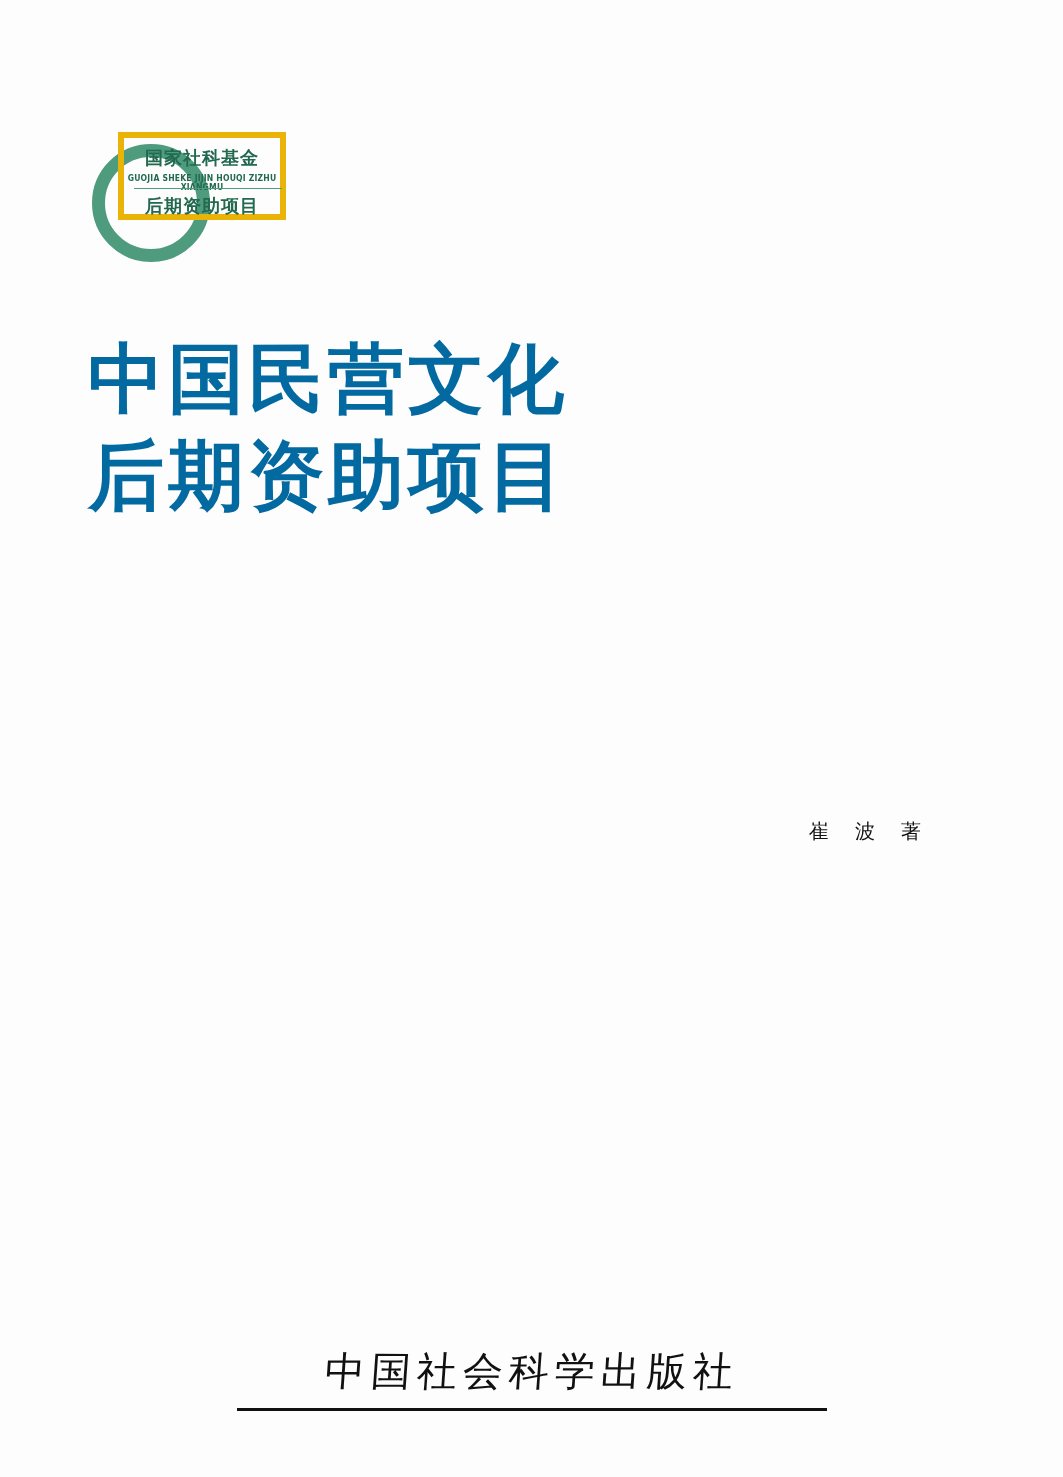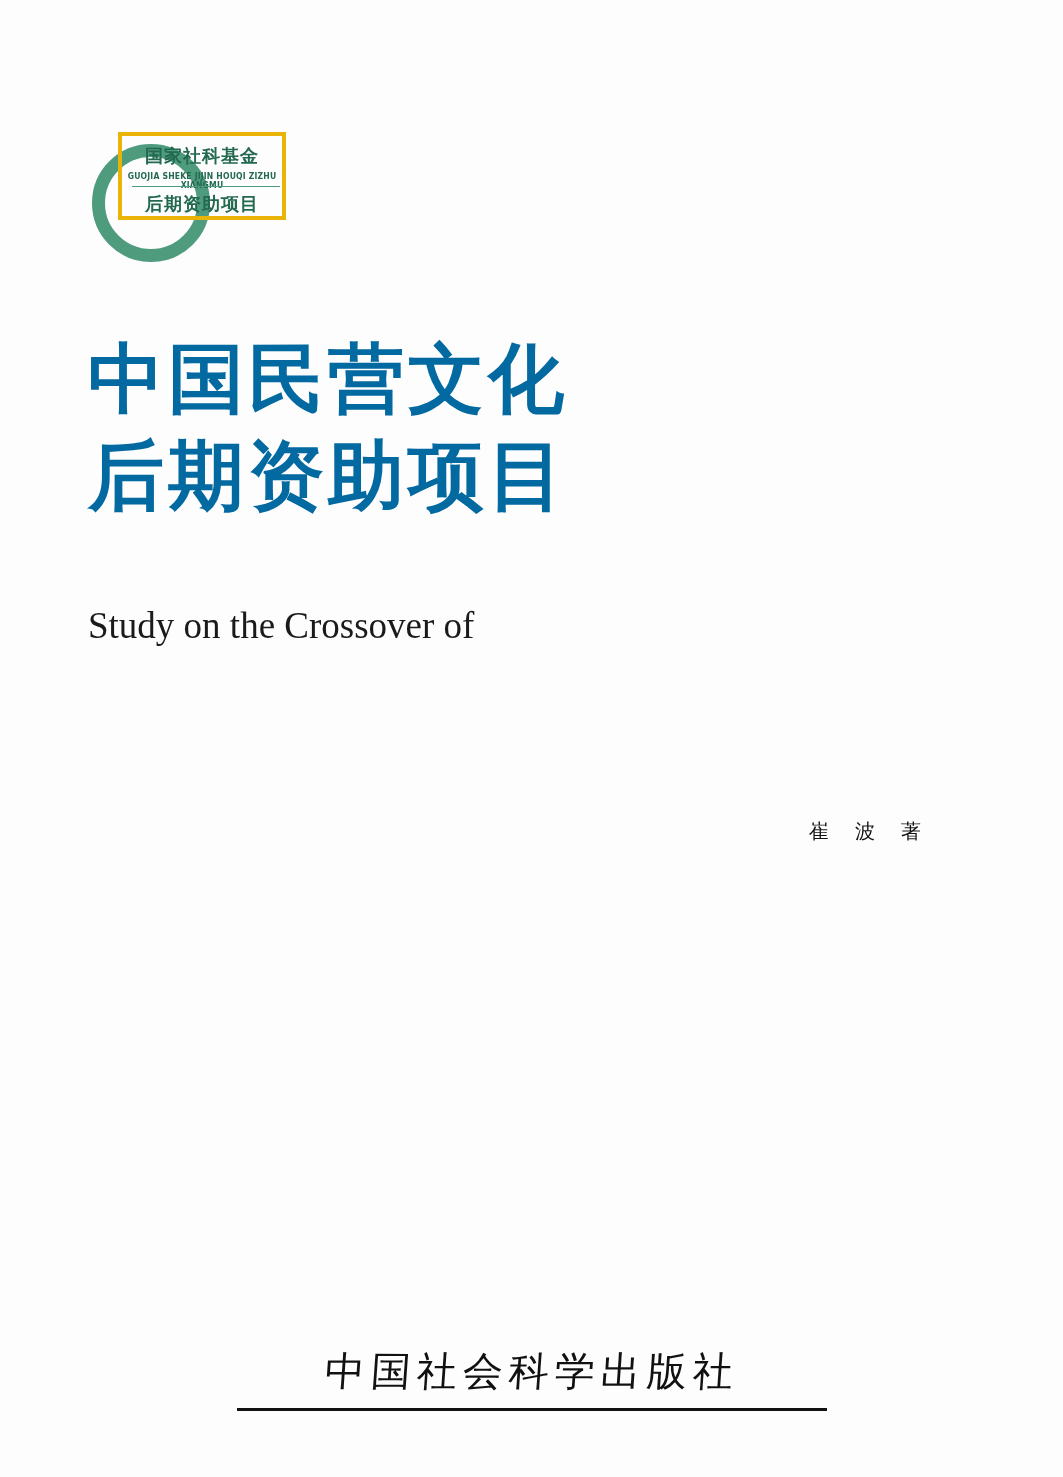--- a/index.html
+++ b/index.html
@@ -39,21 +39,21 @@
     border-radius: 50%;
     border: 13px solid #4e9b7e;
     box-sizing: border-box;
   }
   .seal-box {
     position: absolute;
     left: 26px;
     top: 0px;
     width: 168px;
     height: 88px;
-    border: 4px solid #eab308;
+    border: 6px solid #eab308;
     box-sizing: border-box;
     background: rgba(255,255,255,0.0);
   }
   .seal-line1, .seal-line3 {
     position: absolute;
     left: 0;
     width: 100%;
     text-align: center;
     font-family: "DejaVu Sans", sans-serif;
     font-weight: bold;
@@ -167,21 +167,20 @@
       <div class="seal-line3">后期资助项目</div>
     </div>
   </div>
 
   <div class="title-cn">
     <span class="l1">中国民营文化</span>
     <span class="l2">后期资助项目</span>
   </div>
 
   <div class="title-en">
-    <span class="e1">Study on the Crossover of</span>
   </div>
 
   <div class="author">
     <span class="name">崔 波</span><span class="role">著</span>
   </div>
 
   <div class="publisher">
     <span class="publisher-name">中国社会科学出版社</span>
   </div>
   <div class="publisher-rule"></div>

